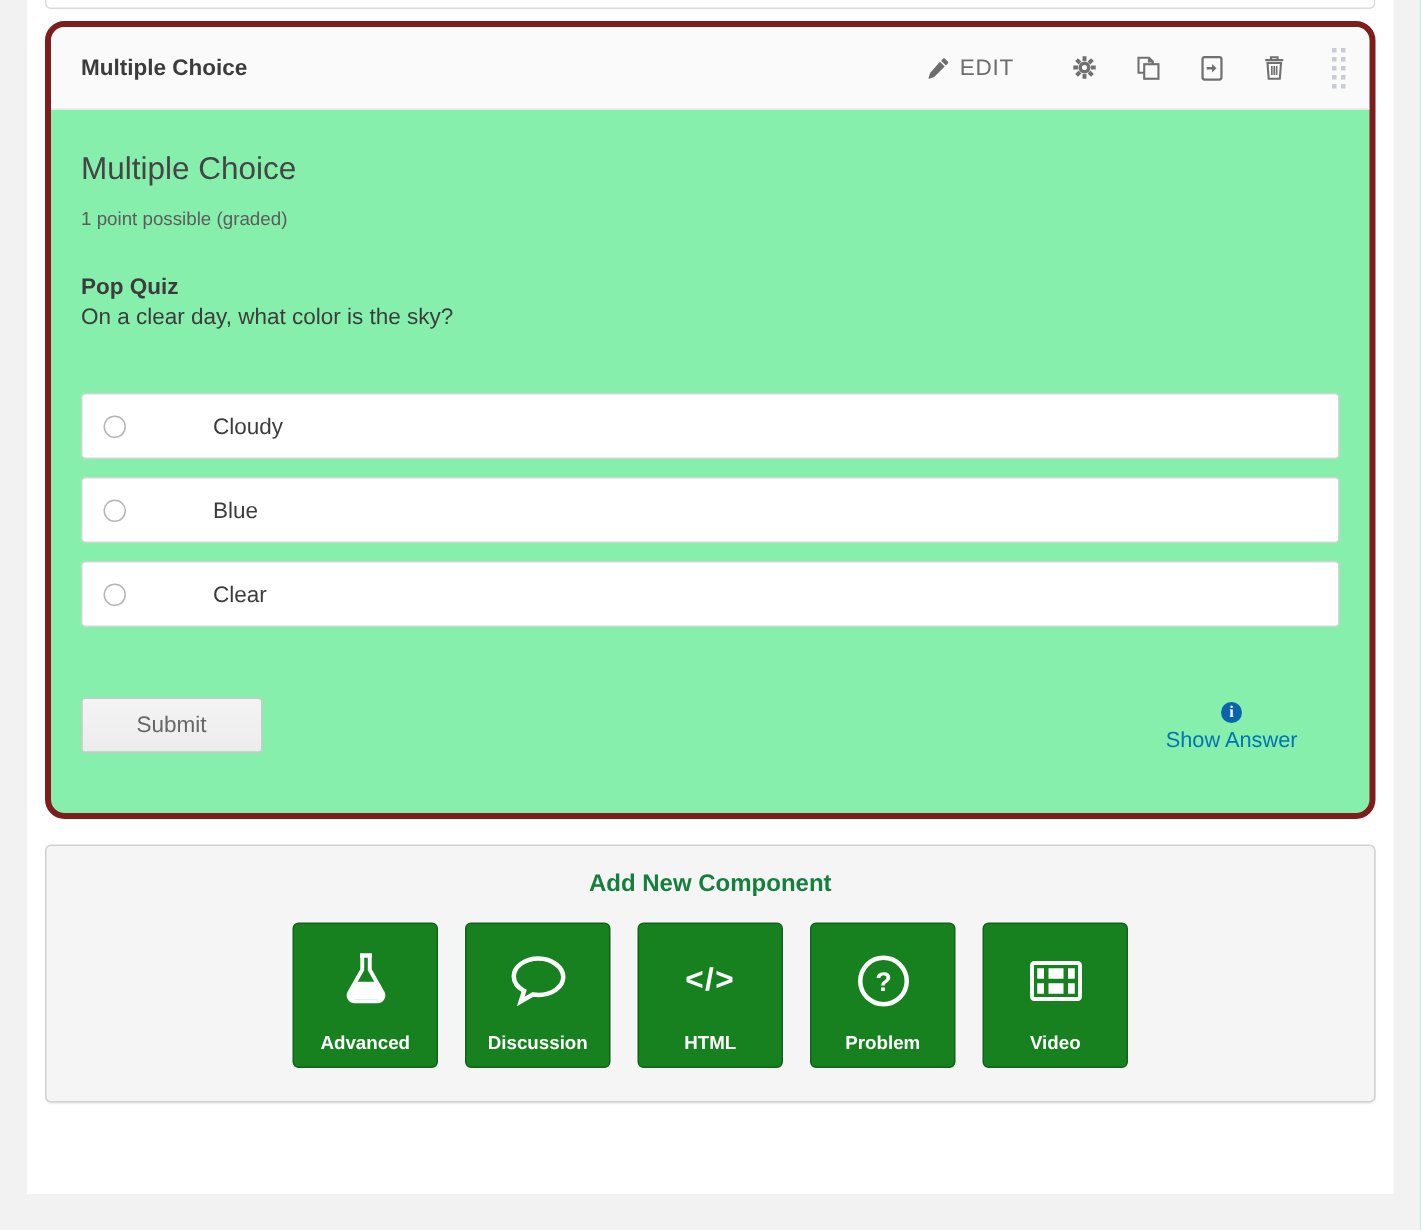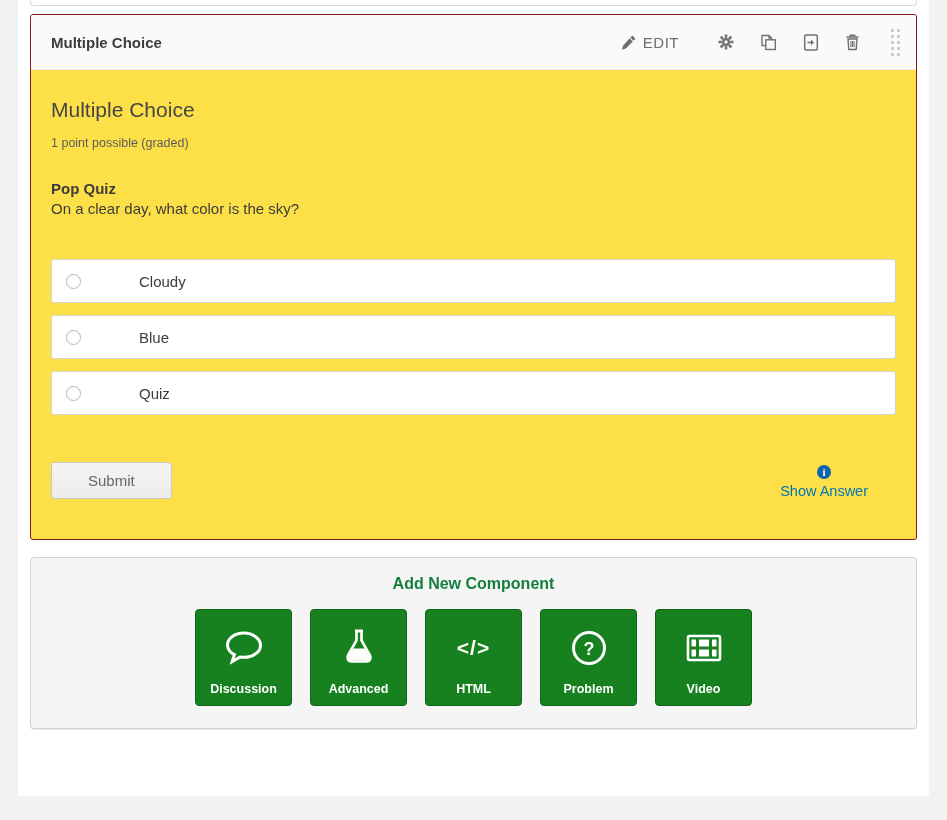--- a/index.html
+++ b/index.html
@@ -20,23 +20,23 @@
   .prev-card {
     height: 6px;
     background: #fff;
     border: 1px solid #d9d9d9;
     border-top: none;
     border-radius: 0 0 4px 4px;
   }
   
   .mc-card {
     margin-top: 8px;
-    border: 1px solid #7f1d1d;
-    border-radius: 3px;
-    background: #fde047;
+    border: 4px solid #7f1d1d;
+    border-radius: 13px;
+    background: #86efac;
     overflow: hidden;
   }
   .mc-header {
     background: #fafafa;
     border-bottom: 1px solid #ededed;
     padding: 0 14px 0 20px;
     height: 55px;
     display: flex;
     align-items: center;
     justify-content: space-between;
@@ -305,55 +305,55 @@
       <div class="option-row">
         <span class="radio-circle"></span>
         <span class="option-label">Cloudy</span>
       </div>
       <div class="option-row">
         <span class="radio-circle"></span>
         <span class="option-label">Blue</span>
       </div>
       <div class="option-row">
         <span class="radio-circle"></span>
-        <span class="option-label">Quiz</span>
+        <span class="option-label">Clear</span>
       </div>
 
       <div class="action-row">
         <button class="submit-btn">Submit</button>
         <div class="show-answer-wrap">
           <span class="info-dot">i</span>
           <a href="#" class="show-answer-link">Show Answer</a>
         </div>
       </div>
     </div>
   </div>
 
   <div class="add-panel">
     <div class="add-title">Add New Component</div>
     <div class="add-row">
 
       <button class="add-btn">
         <span class="icon-area">
-          <svg width="40" height="36" viewBox="0 0 40 36">
-            <path d="M20 3C11 3 3.5 8.3 3.5 14.9c0 4 2.7 7.5 6.9 9.7l-2.2 7 7.9-4.6c1.3.2 2.6.3 3.9.3 9 0 16.5-5.3 16.5-11.9S29 3 20 3z" fill="none" stroke="#fff" stroke-width="3"></path>
-          </svg>
-        </span>
-        <span class="btn-label">Discussion</span>
-      </button>
-
-      <button class="add-btn">
-        <span class="icon-area">
           <svg width="36" height="40" viewBox="0 0 36 40">
             <path d="M14 3h8" stroke="#fff" stroke-width="3" fill="none"></path>
             <path d="M15.5 4v8.5L7 27.5c-1.6 2.7.3 6 3.4 6h15.2c3.1 0 5-3.3 3.4-6l-8.5-15V4" fill="none" stroke="#fff" stroke-width="2.6"></path>
             <path d="M12.2 20.5h11.6l4.6 8c1 1.8-.2 3.9-2.2 3.9H9.8c-2 0-3.2-2.1-2.2-3.9z" fill="#fff"></path>
           </svg>
         </span>
         <span class="btn-label">Advanced</span>
+      </button>
+
+      <button class="add-btn">
+        <span class="icon-area">
+          <svg width="40" height="36" viewBox="0 0 40 36">
+            <path d="M20 3C11 3 3.5 8.3 3.5 14.9c0 4 2.7 7.5 6.9 9.7l-2.2 7 7.9-4.6c1.3.2 2.6.3 3.9.3 9 0 16.5-5.3 16.5-11.9S29 3 20 3z" fill="none" stroke="#fff" stroke-width="3"></path>
+          </svg>
+        </span>
+        <span class="btn-label">Discussion</span>
       </button>
 
       <button class="add-btn">
         <span class="icon-area">
           <span class="html-glyph">&lt;/&gt;</span>
         </span>
         <span class="btn-label">HTML</span>
       </button>
 
       <button class="add-btn">

